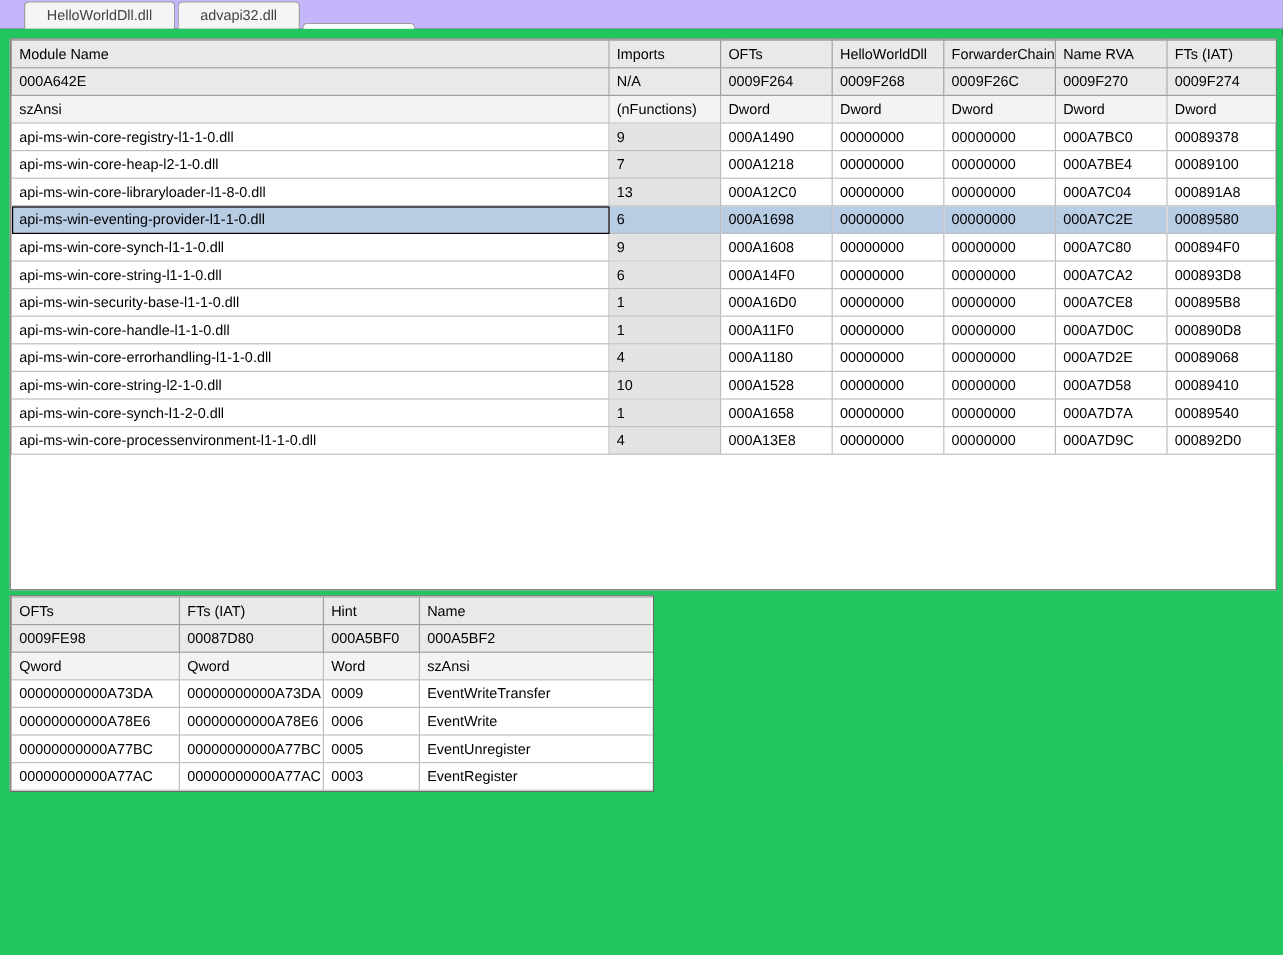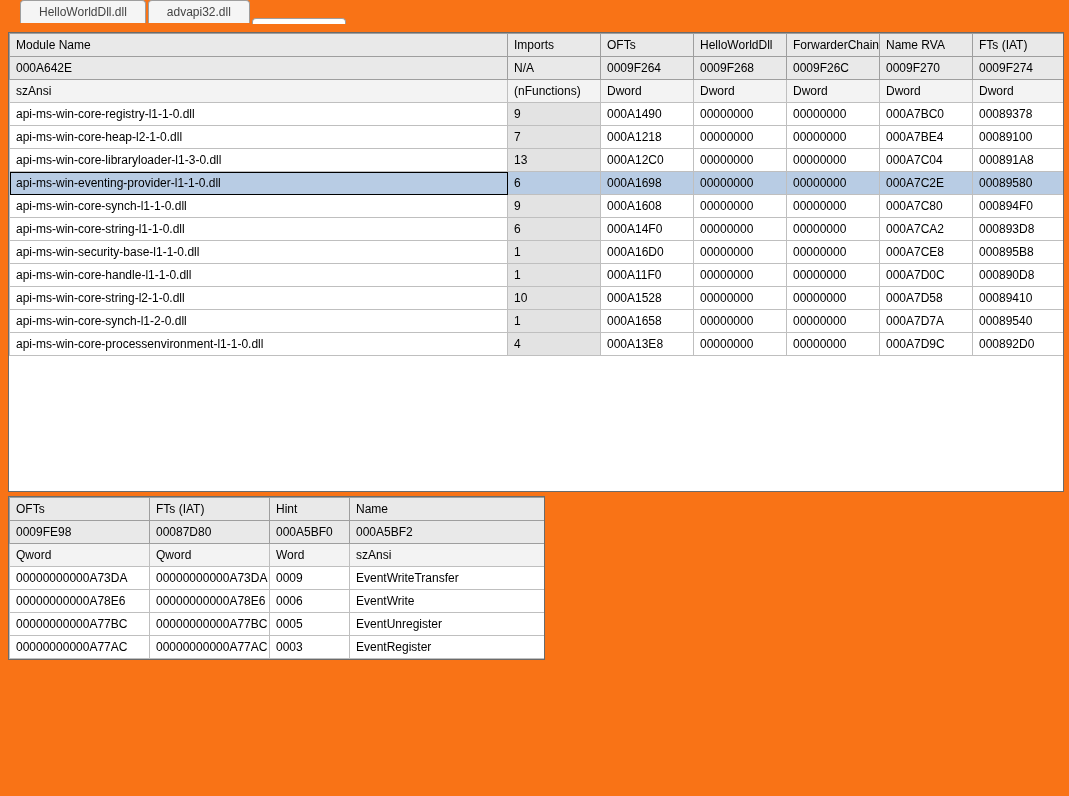--- a/index.html
+++ b/index.html
@@ -1,20 +1,20 @@
 <!DOCTYPE html>
 <html><head>
 <meta charset="utf-8">
 <style>
 html,body{margin:0;padding:0;font-family:"Segoe UI",Tahoma,Arial,sans-serif;font-size:12px;color:#000;background:#a0a0a0;height:100%;overflow:hidden}
 .app{width:1069px;height:796px;background:#a0a0a0;position:relative;box-sizing:border-box}
-.tabbar{height:24px;background:#f97316;border-bottom:6px solid #000000;display:flex;align-items:flex-start;padding-left:20px}
+.tabbar{height:24px;background:#c4b5fd;border-bottom:6px solid #000000;display:flex;align-items:center;padding-left:20px}
 .tab{height:22px;line-height:22px;padding:0 18px;border:1px solid #9e9e9e;border-bottom:none;border-top-left-radius:4px;border-top-right-radius:4px;margin-right:2px;background:#f5f5f5;color:#444;cursor:pointer;font-size:12px}
 .tab.active{background:#fff;color:#000;font-weight:600;position:relative;top:18px}
-.content{position:absolute;top:24px;left:0;right:0;bottom:0;background:#f97316;padding:8px 2px 2px 8px;box-sizing:border-box}
+.content{position:absolute;top:24px;left:0;right:0;bottom:0;background:#22c55e;padding:8px 2px 2px 8px;box-sizing:border-box}
 .grid{background:#fff;border:1px solid #6b6b6b;box-sizing:border-box}
 .grid1{width:1056px;height:460px;overflow:hidden}
 .grid2{width:537px;margin-top:4px;overflow:hidden}
 table{border-collapse:collapse;width:100%;table-layout:fixed}
 th,td{border:1px solid #bfbfbf;padding:4px 6px;text-align:left;font-weight:400;height:17px;white-space:nowrap;overflow:hidden;text-overflow:clip;box-sizing:border-box}
 thead th{background:#e9e9e9;border-color:#9e9e9e;font-weight:400}
 tbody tr.hdr td{background:#e9e9e9;border-color:#9e9e9e}
 tbody tr.sub td{background:#f3f3f3;border-color:#bfbfbf}
 tbody tr td.sh{background:#e3e3e3}
 tbody tr.sel td{background:#b8cce4}
@@ -91,21 +91,21 @@
             <tr>
               <td>api-ms-win-core-heap-l2-1-0.dll</td>
               <td class="sh">7</td>
               <td>000A1218</td>
               <td>00000000</td>
               <td>00000000</td>
               <td>000A7BE4</td>
               <td>00089100</td>
             </tr>
             <tr>
-              <td>api-ms-win-core-libraryloader-l1-3-0.dll</td>
+              <td>api-ms-win-core-libraryloader-l1-8-0.dll</td>
               <td class="sh">13</td>
               <td>000A12C0</td>
               <td>00000000</td>
               <td>00000000</td>
               <td>000A7C04</td>
               <td>000891A8</td>
             </tr>
             <tr class="sel">
               <td>api-ms-win-eventing-provider-l1-1-0.dll</td>
               <td>6</td>
@@ -143,20 +143,29 @@
               <td>000895B8</td>
             </tr>
             <tr>
               <td>api-ms-win-core-handle-l1-1-0.dll</td>
               <td class="sh">1</td>
               <td>000A11F0</td>
               <td>00000000</td>
               <td>00000000</td>
               <td>000A7D0C</td>
               <td>000890D8</td>
+            </tr>
+            <tr>
+              <td>api-ms-win-core-errorhandling-l1-1-0.dll</td>
+              <td class="sh">4</td>
+              <td>000A1180</td>
+              <td>00000000</td>
+              <td>00000000</td>
+              <td>000A7D2E</td>
+              <td>00089068</td>
             </tr>
             <tr>
               <td>api-ms-win-core-string-l2-1-0.dll</td>
               <td class="sh">10</td>
               <td>000A1528</td>
               <td>00000000</td>
               <td>00000000</td>
               <td>000A7D58</td>
               <td>00089410</td>
             </tr>

